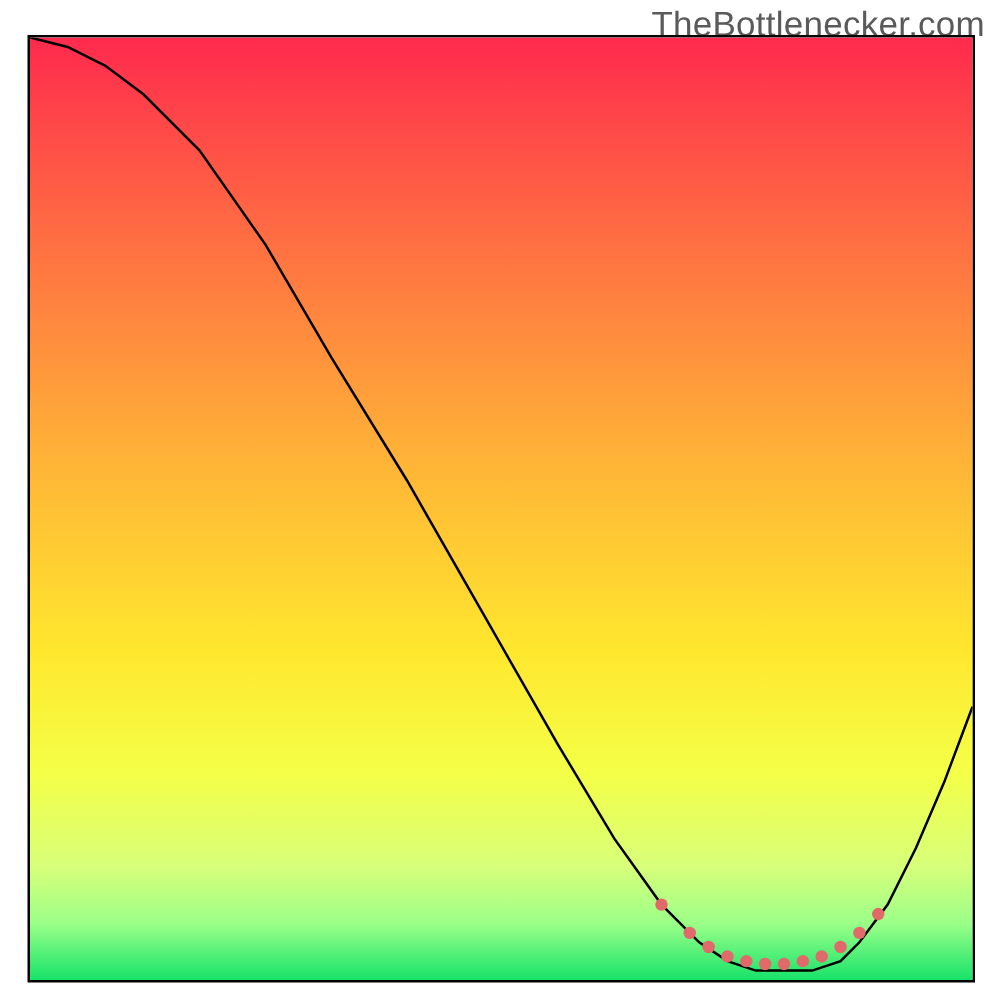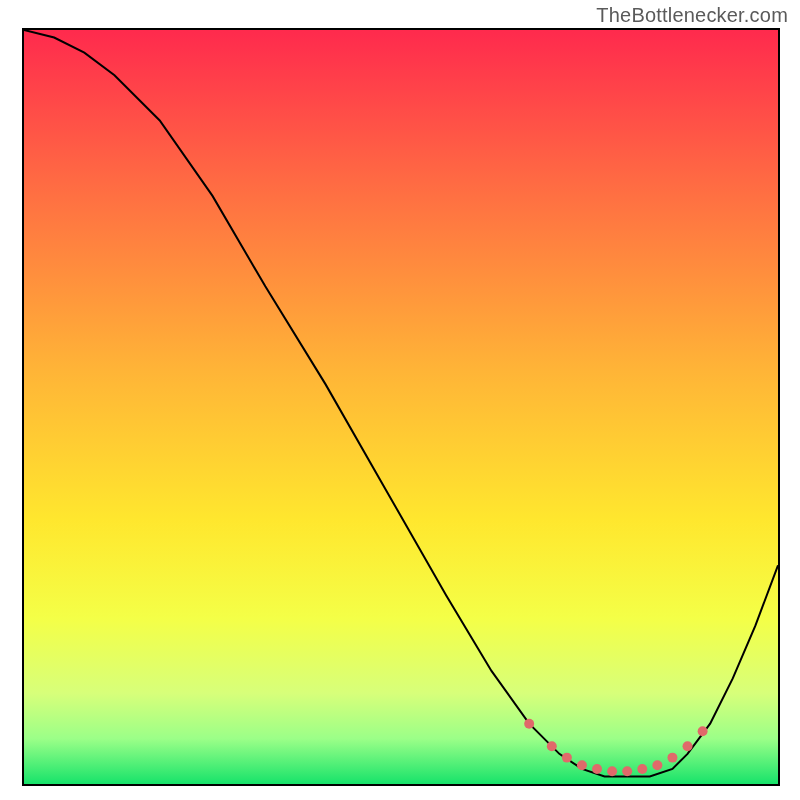--- a/index.html
+++ b/index.html
@@ -9,21 +9,21 @@
     height: 800px;
     background: #ffffff;
     overflow: hidden;
     font-family: Arial, Helvetica, sans-serif;
   }
   .watermark {
     position: absolute;
     top: 4px;
     right: 12px;
     color: #5a5a5a;
-    font-size: 20px;
+    font-size: 28px;
     font-weight: 500;
     letter-spacing: 0.2px;
   }
   .plot-frame {
     position: absolute;
     left: 22px;
     top: 28px;
     width: 758px;
     height: 758px;
     border: 2px solid #000;

